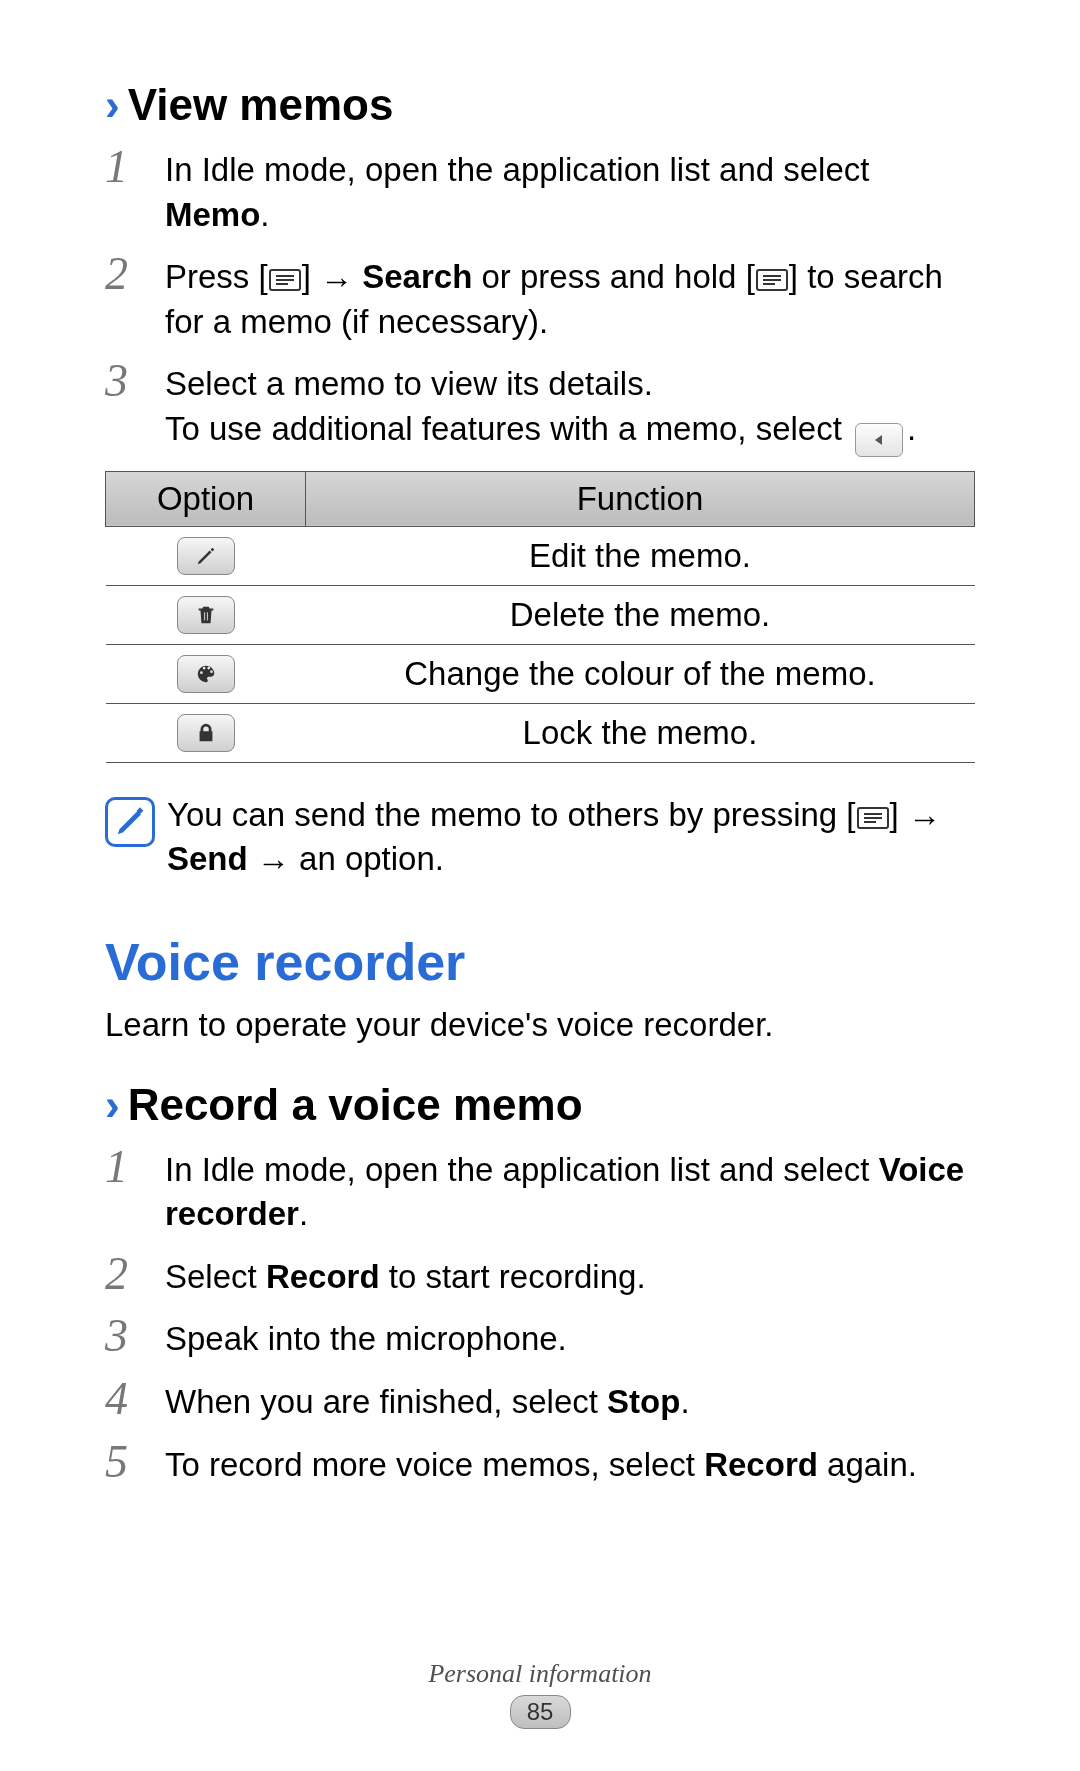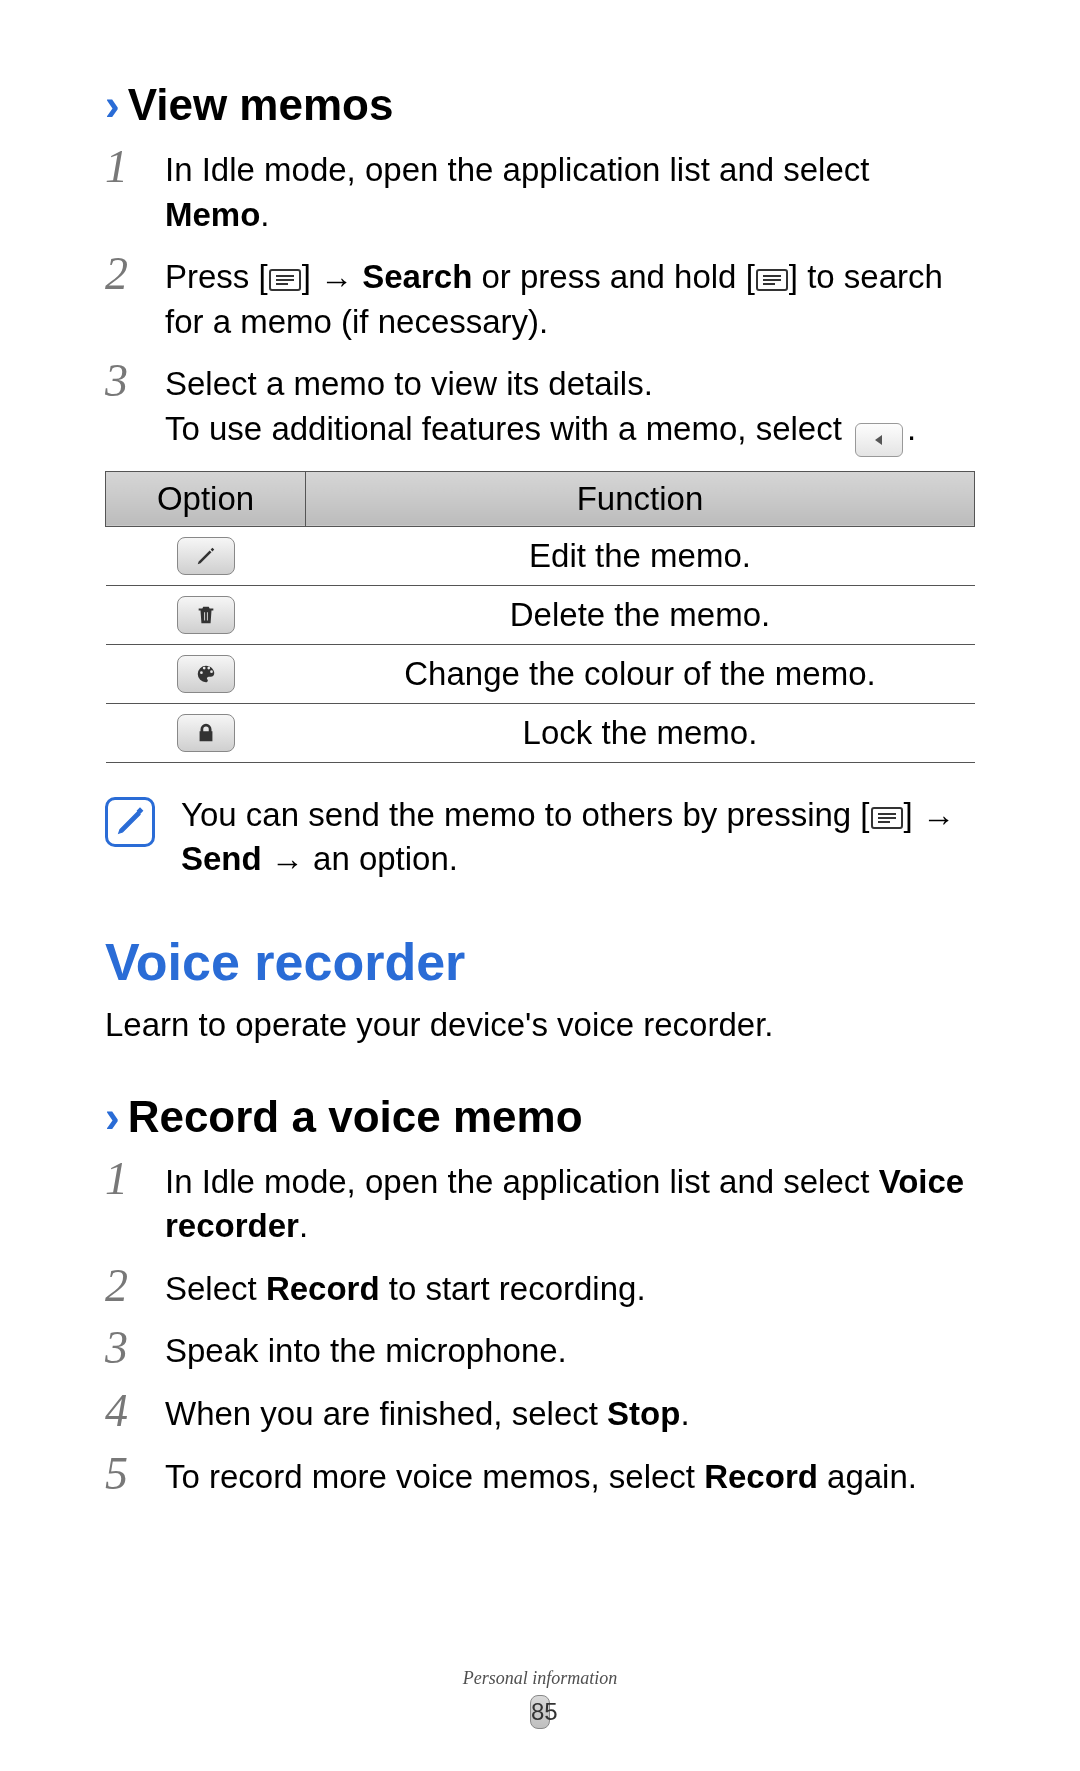--- a/index.html
+++ b/index.html
@@ -112,21 +112,21 @@
     justify-content: center;
     width: 58px;
     height: 38px;
     border: 1px solid #888;
     border-radius: 8px;
     background: linear-gradient(#f6f6f6, #cfcfcf);
   }
   .opt-icon svg { width: 22px; height: 22px; fill: #333; }
   .note-row {
     display: flex;
-    gap: 26px;
+    gap: 12px;
     font-size: 33px;
     font-family: Arial, Helvetica, sans-serif;
     line-height: 1.35;
     margin-bottom: 50px;
   }
   .note-row .note-icon {
     width: 50px; height: 50px;
     flex-shrink: 0;
     border: 3px solid #2a6cd6;
     border-radius: 10px;
@@ -139,41 +139,41 @@
   .main-heading {
     color: #2a6cd6;
     font-weight: 700;
     font-size: 52px;
     font-family: Arial, Helvetica, sans-serif;
     margin-bottom: 14px;
   }
   .intro {
     font-size: 33px;
     font-family: Arial, Helvetica, sans-serif;
-    margin-bottom: 48px;
+    margin-bottom: 36px;
   }
   .footer {
     position: absolute;
     bottom: 42px;
     left: 0; right: 0;
     text-align: center;
   }
   .footer .footlabel {
     font-style: italic;
-    font-size: 18px;
+    font-size: 26px;
     color: #505050;
     font-family: Georgia, serif;
     margin-bottom: 6px;
   }
   .footer .pagenum {
     display: inline-block;
     background: linear-gradient(#d9d9d9, #bfbfbf);
     border: 1px solid #888;
-    border-radius: 8px;
-    width: 20px;
+    border-radius: 14px;
+    width: 61px;
     padding: 2px 0;
     font-size: 24px;
     font-family: Arial, sans-serif;
     color: #333;
   }
 </style>
 </head>
 <body>
 
 <div class="page">

